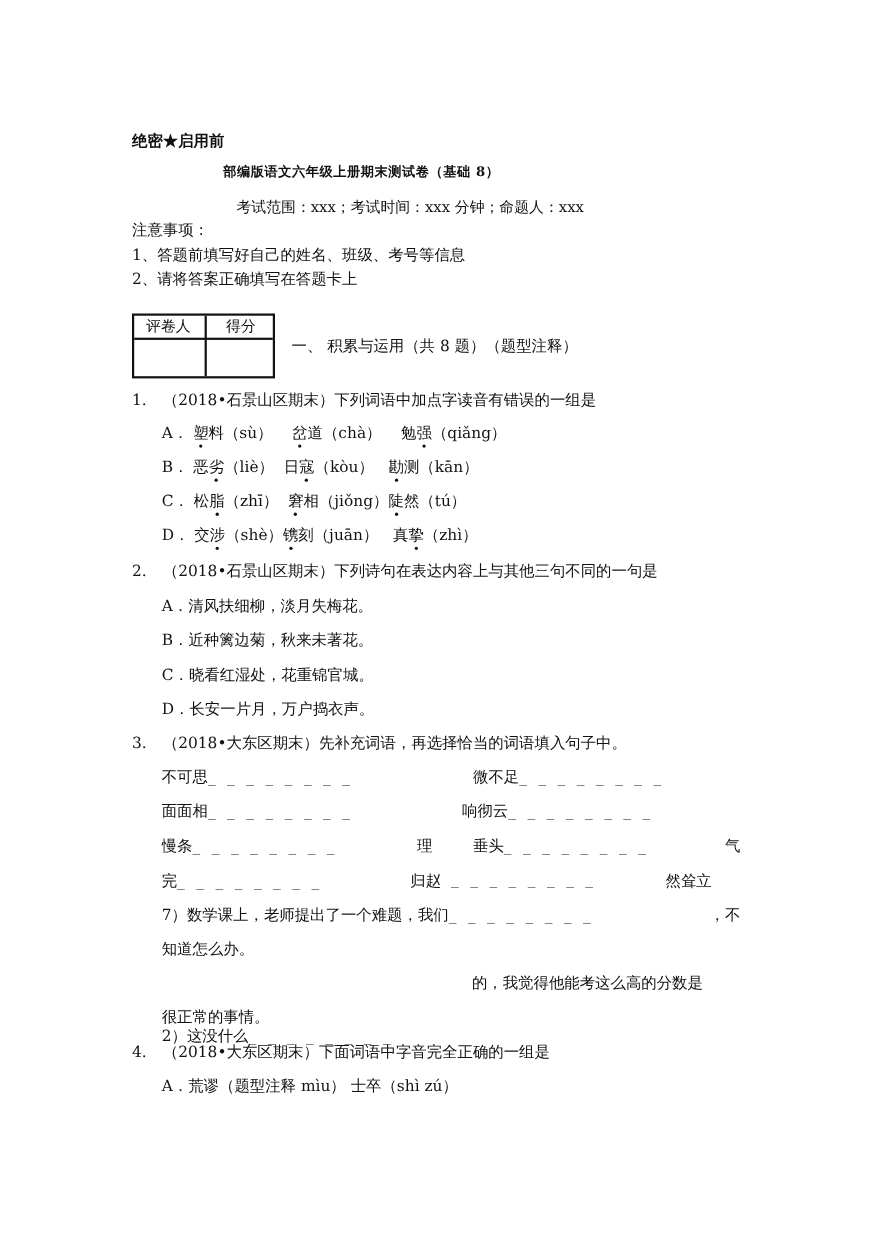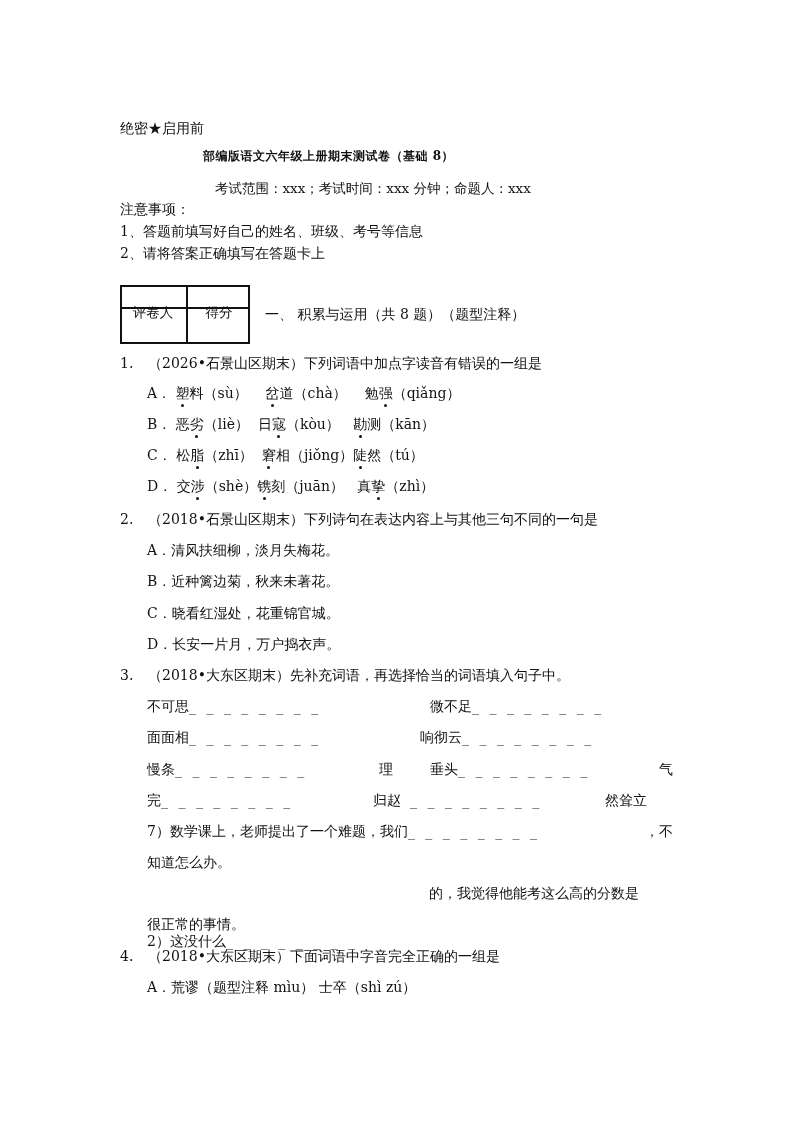--- a/index.html
+++ b/index.html
@@ -1,28 +1,28 @@
 <!DOCTYPE html>
 <html><head>
 <meta charset="utf-8">
 <style>
   html, body { margin:0; padding:0; background:#ffffff; }
   body { width:793px; height:1122px; position:relative; overflow:hidden;
          font-family:"DejaVu Serif","Liberation Serif",serif; color:#111; }
   .abs { position:absolute; white-space:nowrap; }
-  .bold { font-weight:normal; }
+  .bold { font-weight:bold; }
   .secret { left:120px; top:120px; font-size:14px; }
   .title { left:203px; top:148px; font-size:12px; font-weight:bold; letter-spacing:0.5px; }
   .meta { left:215px; top:180px; font-size:13.5px; }
   .note { left:120px; font-size:14px; }
   .score-table { position:absolute; left:120px; top:285px; width:130px; height:59px;
                  border:2px solid #111; box-sizing:border-box; }
   .score-table .vline { position:absolute; left:64px; top:0; bottom:0; width:2px; background:#111; }
   .score-table .hline { position:absolute; left:0; right:0; top:20px; height:2px; background:#111; }
-  .score-table .hd { position:absolute; top:1px; font-size:13.5px; line-height:18px; width:62px; text-align:center;margin-top:15px; }
+  .score-table .hd { position:absolute; top:1px; font-size:13.5px; line-height:18px; width:62px; text-align:center; }
   .score-table .cell { position:absolute; top:22px; height:33px; width:62px; }
   .section { left:265px; top:306px; font-size:14px; font-weight:normal; }
   .q { left:120px; font-size:14px; }
   .qnum { display:inline-block; width:28px; }
   .opt { left:147px; font-size:14px; }
   .dot { position:relative; display:inline-block; }
   .dot::after { content:""; position:absolute; left:50%; bottom:-4px; width:3px; height:3px;
                 margin-left:-1.5px; border-radius:50%; background:#111; }
   .blank { letter-spacing:3px; color:#333; }
 </style>
@@ -42,21 +42,21 @@
   <div class="hd" style="left:66px">得分</div>
   <div class="hline"></div>
   <div class="vline"></div>
   <div class="cell" style="left:0"></div>
   <div class="cell" style="left:66px"></div>
 </div>
 
 <div class="abs section">一、  积累与运用（共 8 题）（题型注释）</div>
 
 <div class="abs q" style="top:355px">
-  <span class="qnum">1.</span><span>（2026•石景山区期末）下列词语中加点字读音有错误的一组是</span>
+  <span class="qnum">1.</span><span>（2018•石景山区期末）下列词语中加点字读音有错误的一组是</span>
 </div>
 <div class="abs opt" style="top:385px">
   <span>A．</span>
   <span><span class="dot">塑</span><span>料（sù）</span></span>&nbsp;&nbsp;&nbsp;
   <span><span class="dot">岔</span><span>道（chà）</span></span>&nbsp;&nbsp;&nbsp;
   <span><span>勉</span><span class="dot">强</span><span>（qiǎng）</span></span>
 </div>
 <div class="abs opt" style="top:416px">
   <span>B．</span>
   <span><span>恶</span><span class="dot">劣</span><span>（liè）</span></span>&nbsp;

